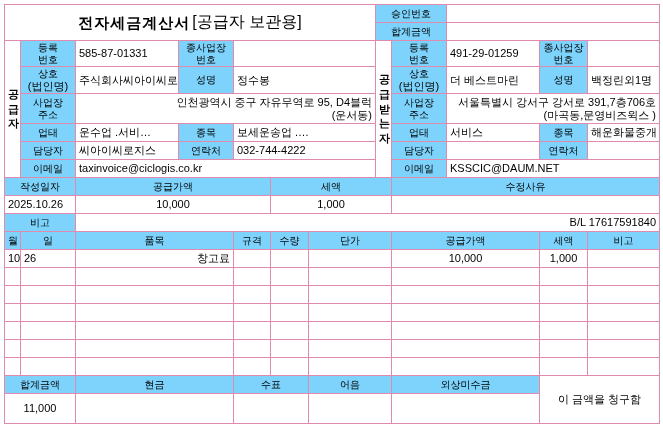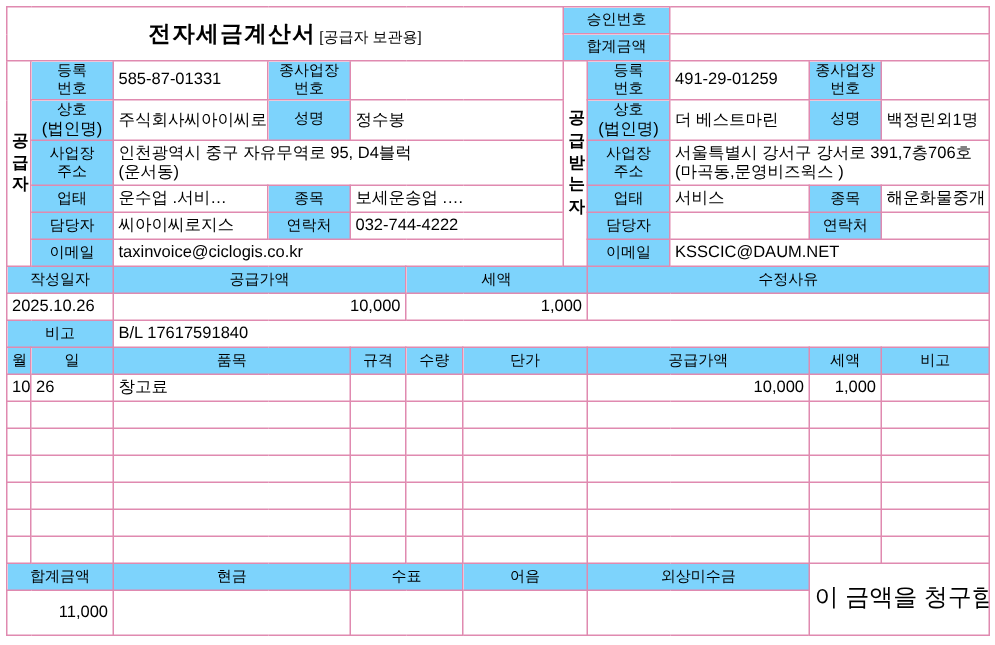--- a/index.html
+++ b/index.html
@@ -26,31 +26,31 @@
   table.tax td {
     border: 1px solid #e08ab0;
     padding: 1px 3px;
     vertical-align: middle;
     height: 18px;
     line-height: 1.15;
     overflow: hidden;
     white-space: nowrap;
   }
   .c { text-align: left; }
-  .r { text-align: right; }
-  .l { text-align: left; }
+  .r { text-align: center; }
+  .l { text-align: right; }
   .title-cell {
     text-align: center;
     font-size: 15px;
     font-weight: bold;
     letter-spacing: 1px;
     padding: 3px 0 4px 0;
   }
   .title-cell .sub {
-    font-size: 10px;
+    font-size: 16px;
     font-weight: normal;
     letter-spacing: 0;
   }
   .vlabel {
     width: 16px;
     text-align: center;
     font-weight: bold;
     padding: 0;
     font-size: 11px;
   }
@@ -59,21 +59,21 @@
     line-height: 1.35;
   }
   .lbl {
     text-align: center;
     background: #7dd3fc;
   }
   .small { font-size: 10px; }
   .xsmall { font-size: 11px; }
   .val { font-size: 11px; }
   .tall { height: 30px; }
-  .bottomnote { text-align: center; font-size: 16px; }
+  .bottomnote { text-align: center; font-size: 11px; }
   .title-wrap { display:flex; justify-content:center; align-items:flex-end; gap:2px; }
 </style>
 </head>
 <body>
 
 <div class="sheet">
 
   <table class="tax">
     <colgroup>
       <col style="width:16px">

